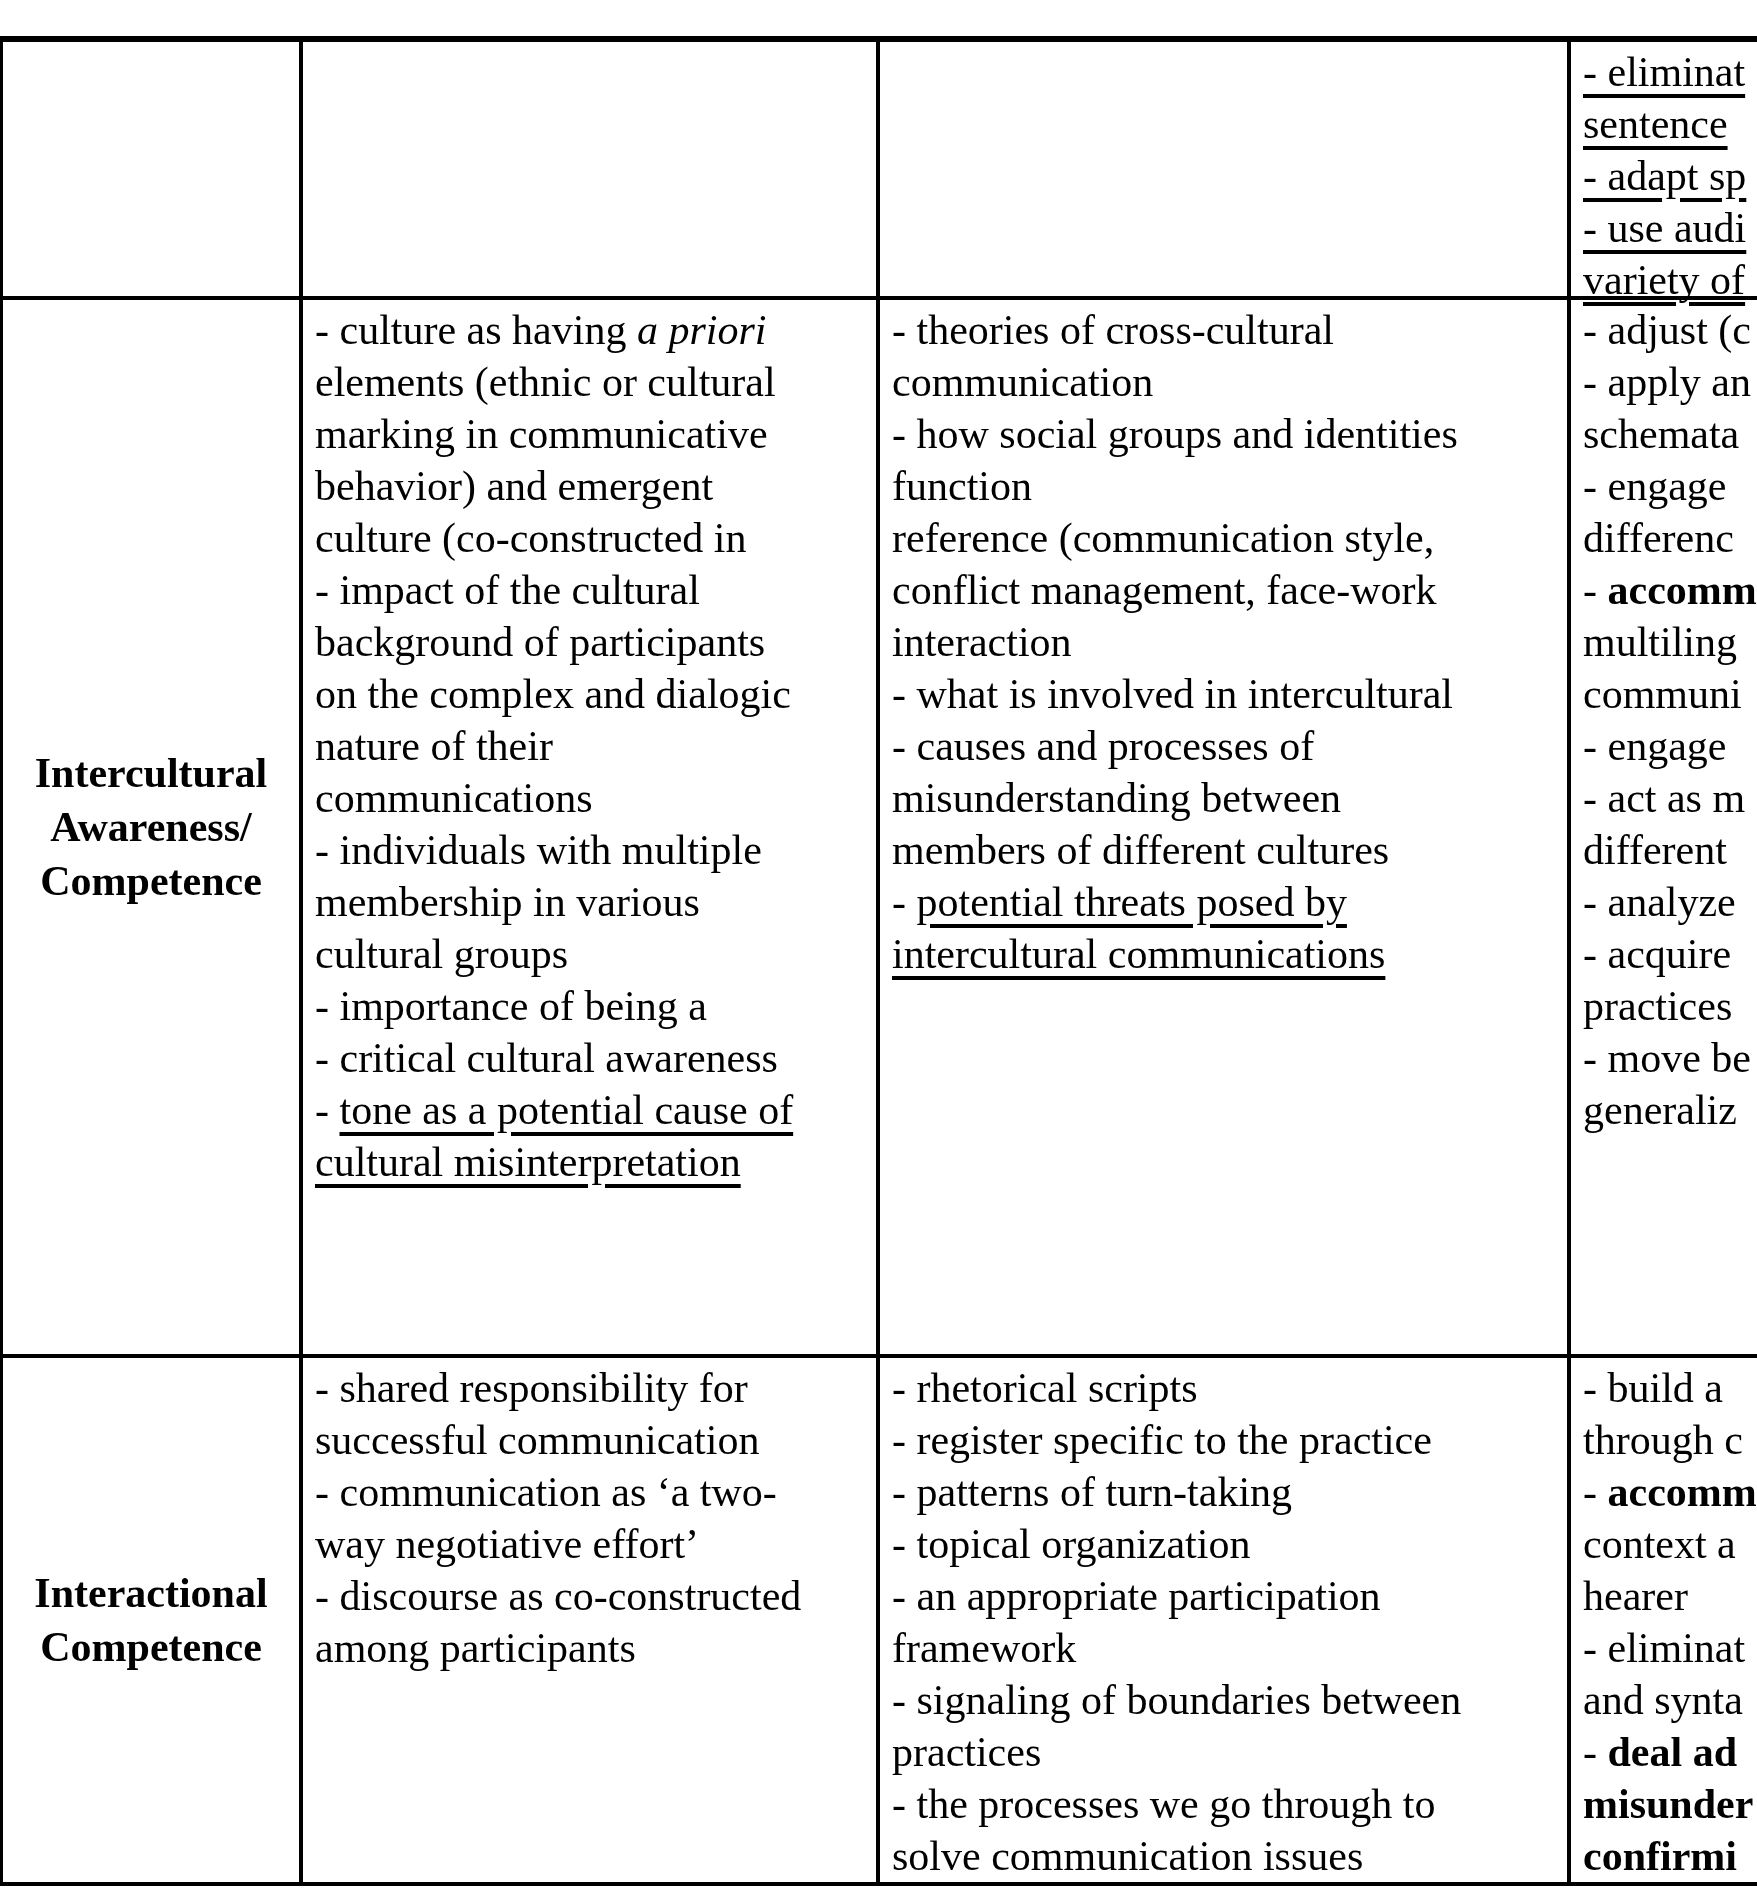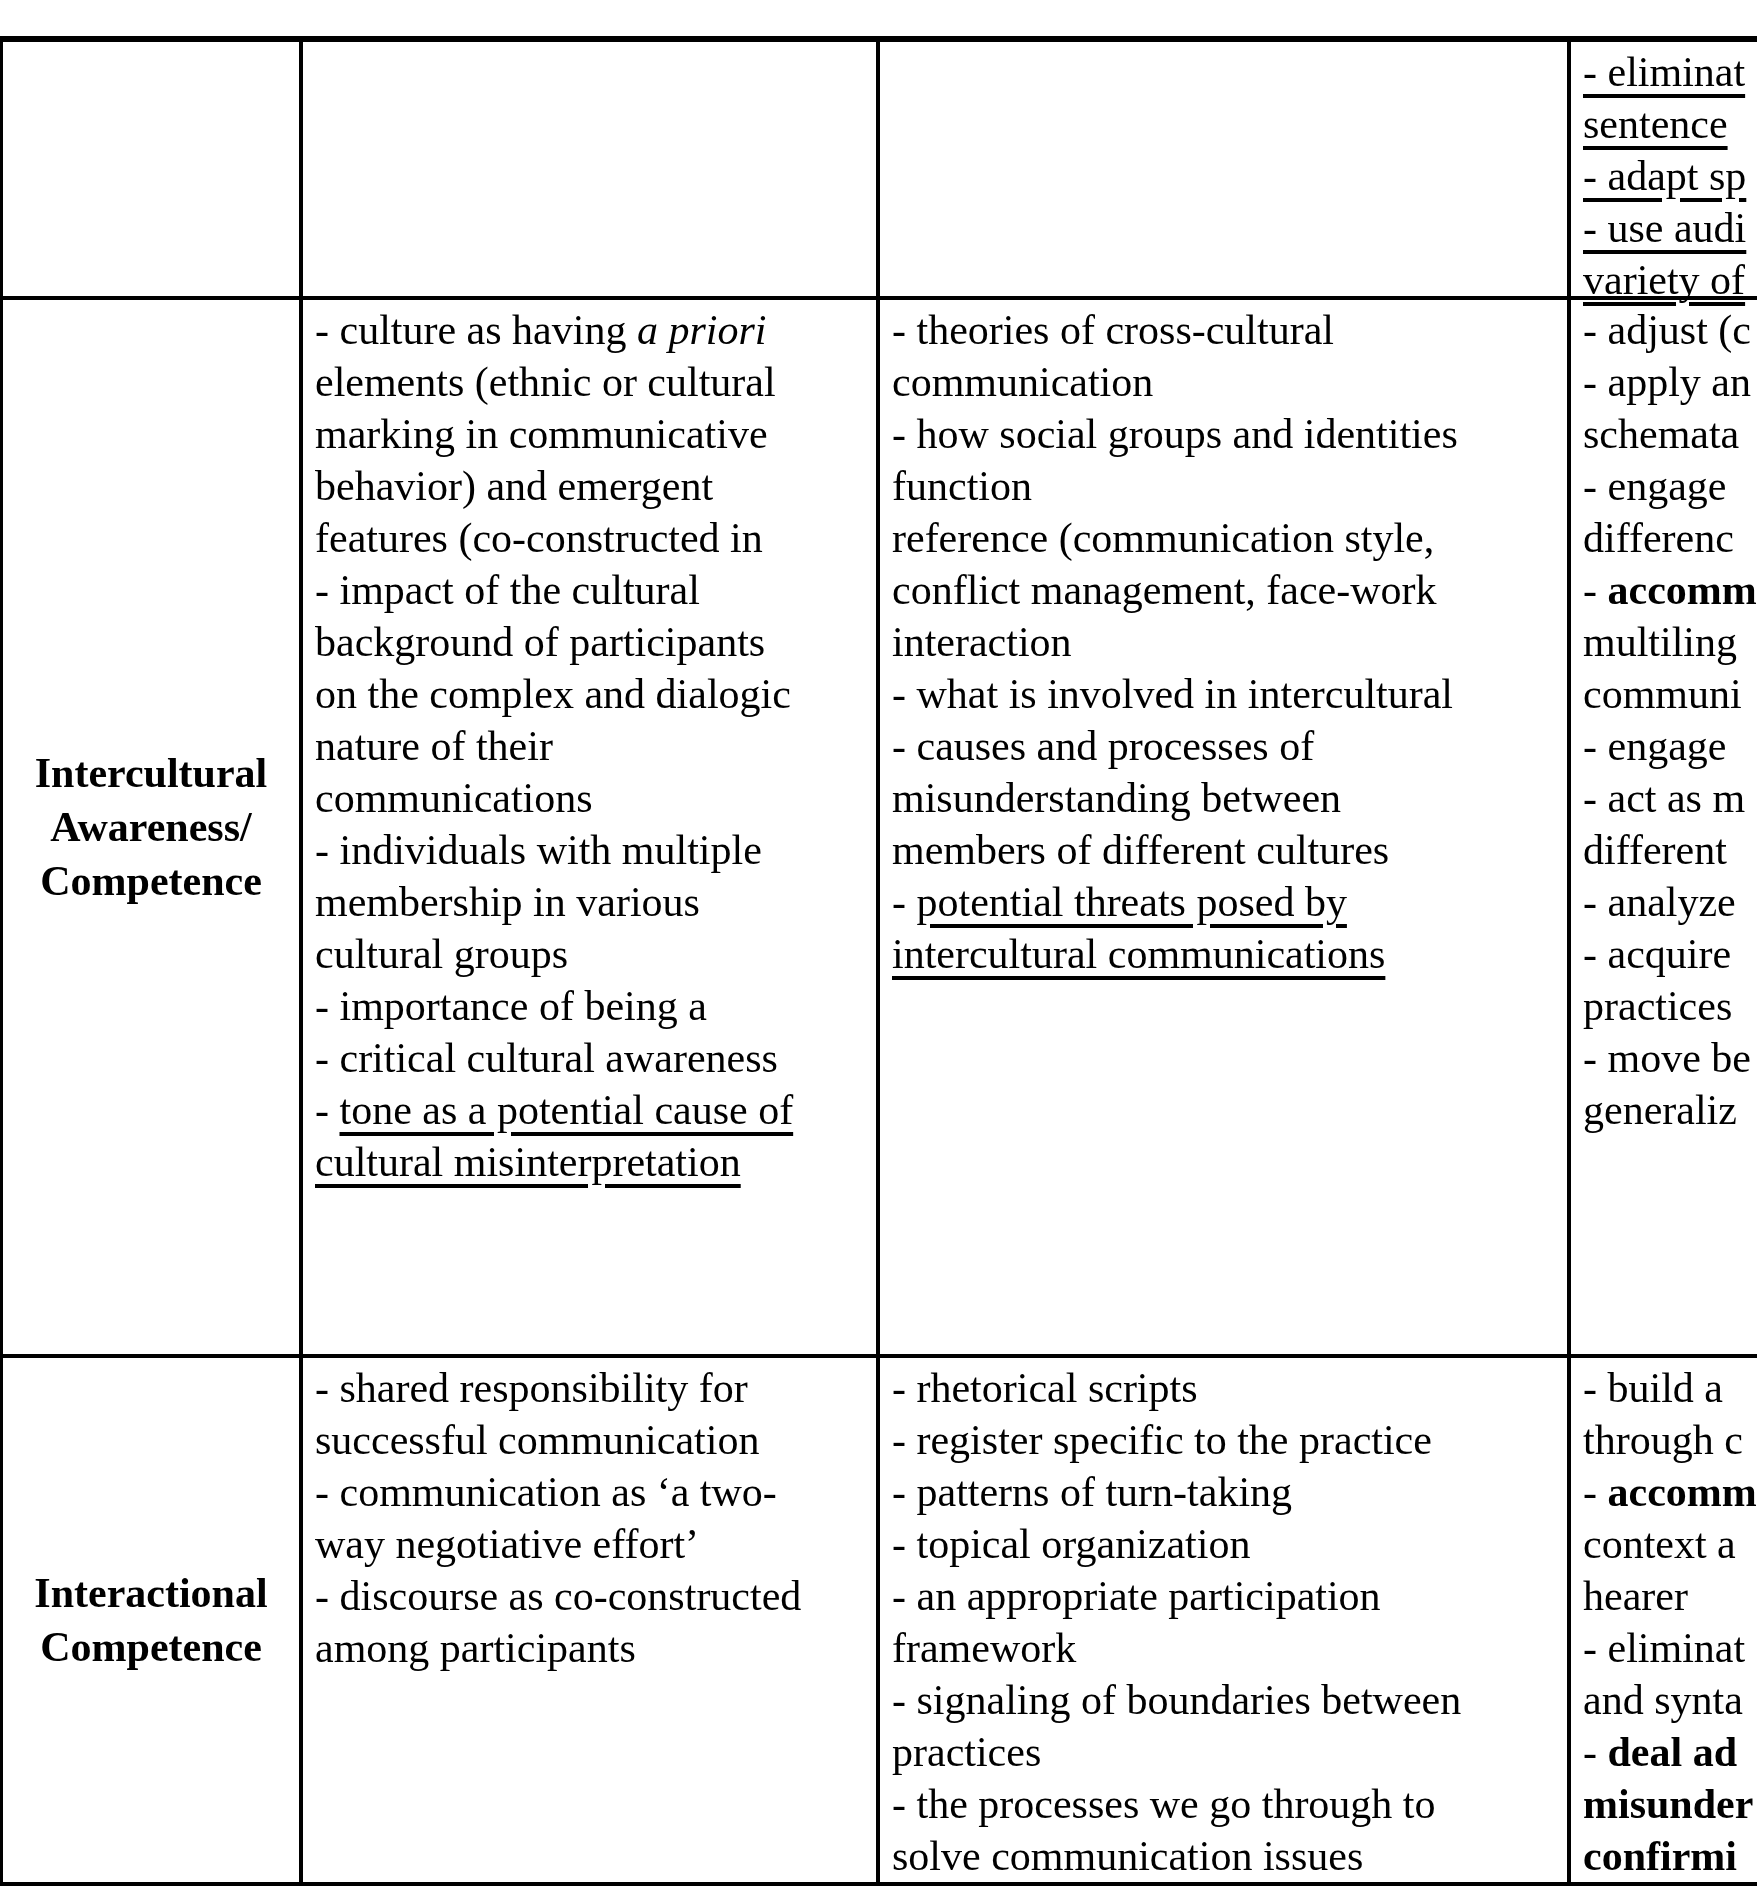--- a/index.html
+++ b/index.html
@@ -63,21 +63,21 @@
     <div class="cell c1 rowB label">
         <div class="line"><span>Intercultural</span></div>
         <div class="line"><span>Awareness/</span></div>
         <div class="line"><span>Competence</span></div>
       </div>
     <div class="cell c2 rowB">
         <div class="line"><span>- culture as having </span><span class="it">a priori</span></div>
         <div class="line"><span>elements (ethnic or cultural</span></div>
         <div class="line"><span>marking in communicative</span></div>
         <div class="line"><span>behavior) and emergent</span></div>
-        <div class="line"><span>features (co-constructed in</span></div>
+        <div class="line"><span>culture (co-constructed in</span></div>
         <div class="line"><span>- impact of the cultural</span></div>
         <div class="line"><span>background of participants</span></div>
         <div class="line"><span>on the complex and dialogic</span></div>
         <div class="line"><span>nature of their</span></div>
         <div class="line"><span>communications</span></div>
         <div class="line"><span>- individuals with multiple</span></div>
         <div class="line"><span>membership in various</span></div>
         <div class="line"><span>cultural groups</span></div>
         <div class="line"><span>- importance of being a</span></div>
         <div class="line"><span>- critical cultural awareness</span></div>

